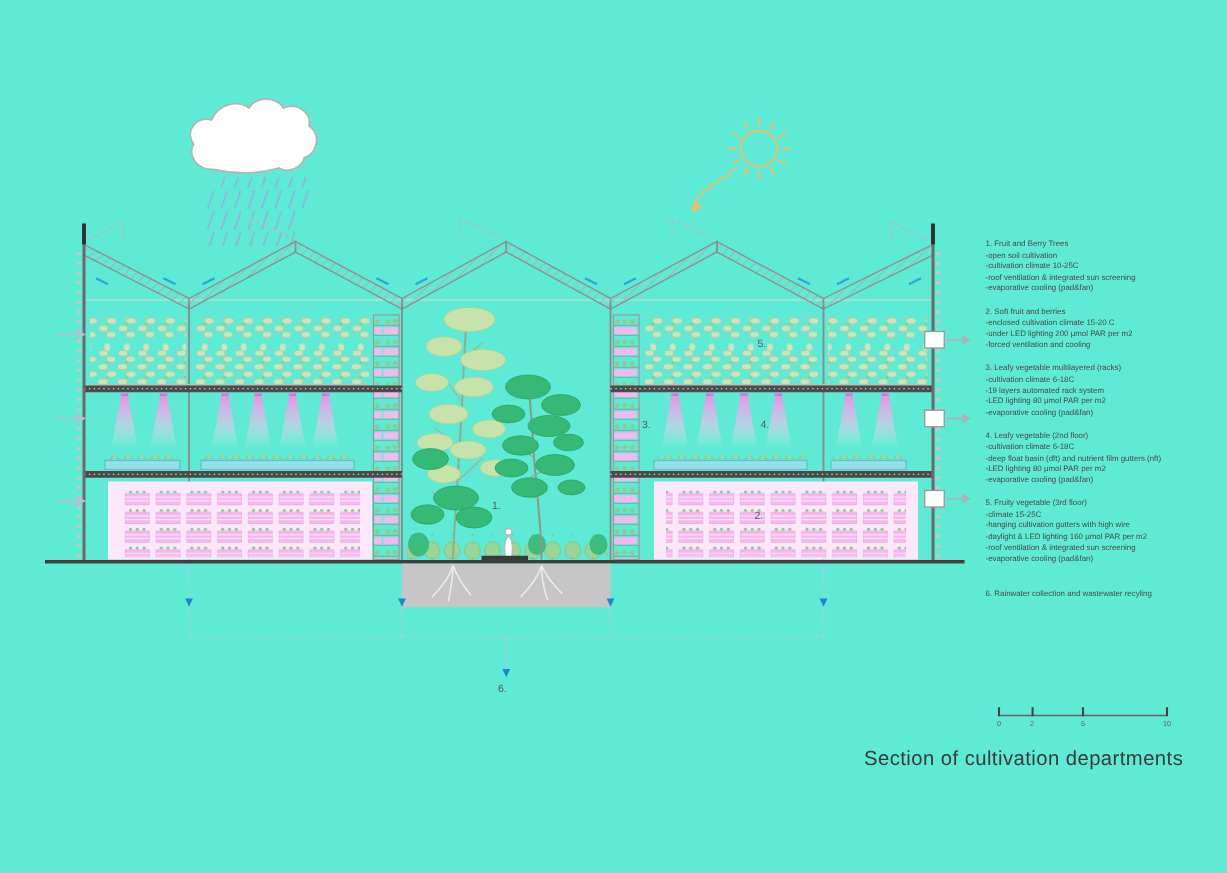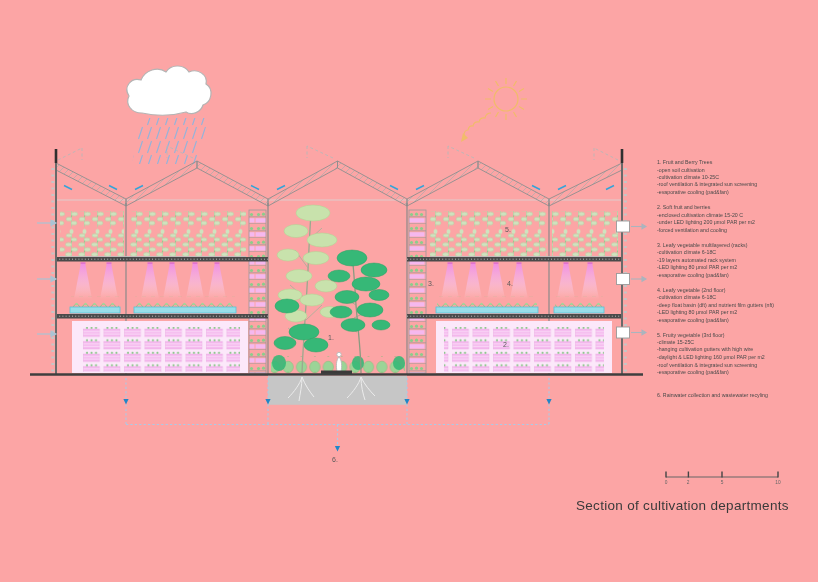--- a/index.html
+++ b/index.html
@@ -1,16 +1,16 @@
 <!DOCTYPE html>
 <html style="--led-pink: #ef8ce6; --rack-pink: #f5b8ee; --ground-glow-pink: #fce8fa; --crop-green: #cfe3bf; --tree-light: #c8e2ac; --tree-dark: #36b877; --water-cyan: #98dee9; --rain-blue: #8fb3dc; --sun-yellow: #f0bc6a; --flow-blue: #1f86c8; --structure-gray: #6a6a6a; --slab-dark: #4a4a4a; --text-dark: #3a3a3a;"><head>
 <meta charset="utf-8">
 <style>
   html,body{margin:0;padding:0;background:#fff;}
-  .canvas{position:relative;width:818px;height:582px;background:#fca5a5;overflow:hidden;
+  .canvas{position:relative;width:818px;height:582px;background:#5eead4;overflow:hidden;
           font-family:"Liberation Sans",sans-serif;}
   .canvas svg{position:absolute;left:0;top:0;}
   .marker{position:absolute;font-size:7px;color:#5a5a5a;line-height:1;}
   .legend{position:absolute;left:657px;top:159px;width:290px;
           transform:scale(0.585);transform-origin:0 0;
           font-size:9px;line-height:12.6px;color:#4a4a4a;}
   .legend-group{margin:0 0 14px 0;}
   .legend-group.gap-lg{margin-bottom:27px;}
   .legend-line{white-space:nowrap;}
   .scalebar{position:absolute;left:658px;top:468px;width:135px;height:26px;}

